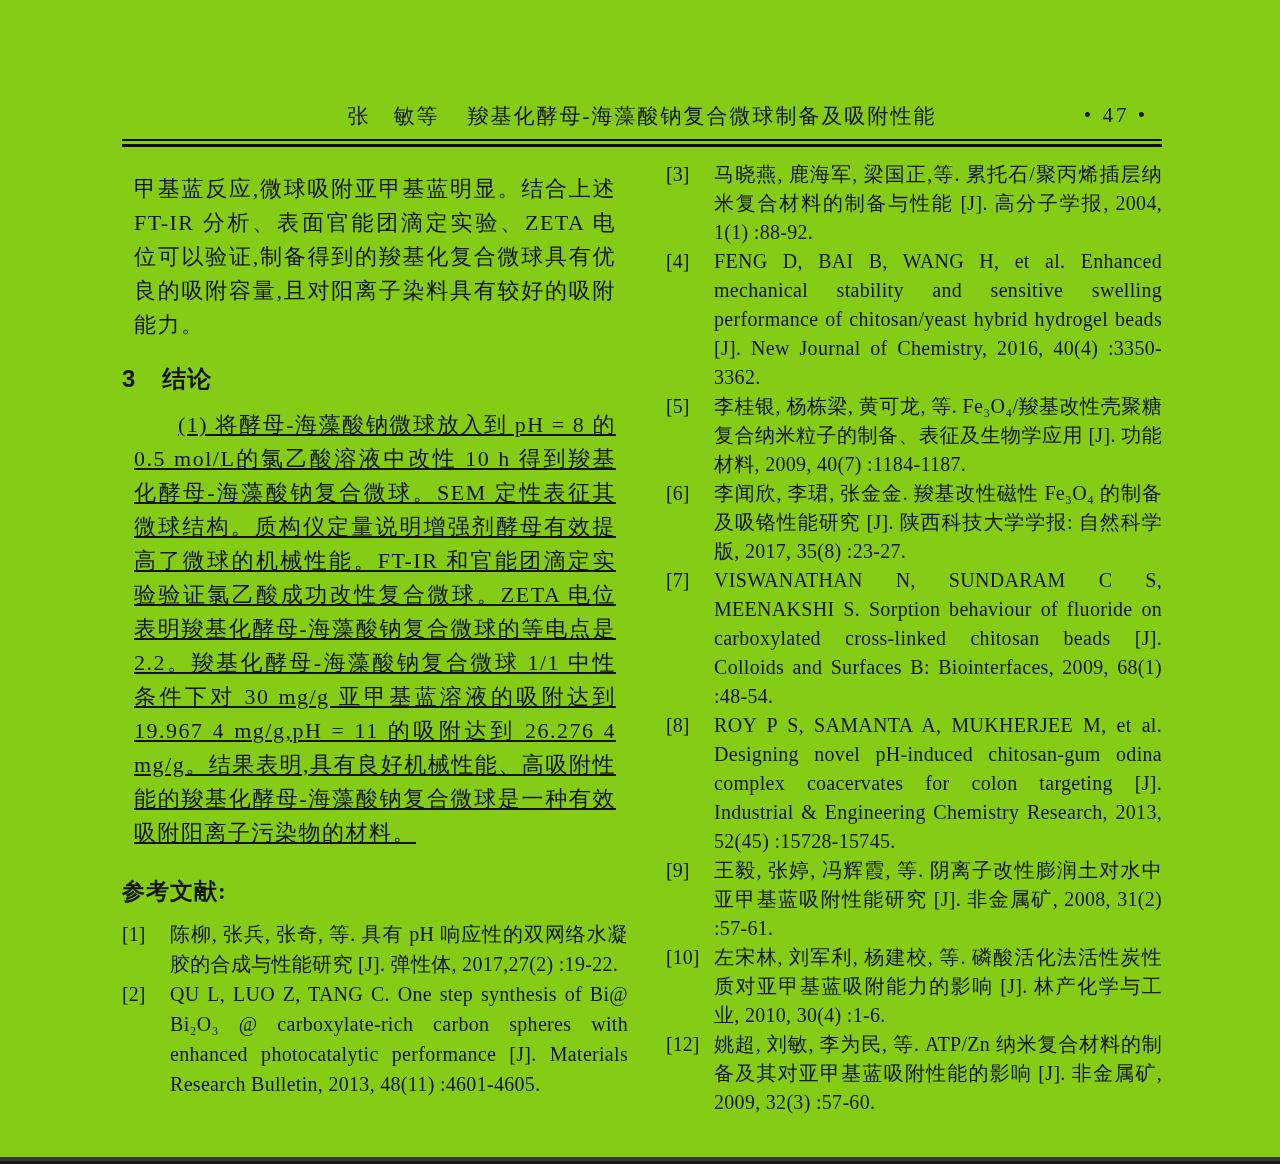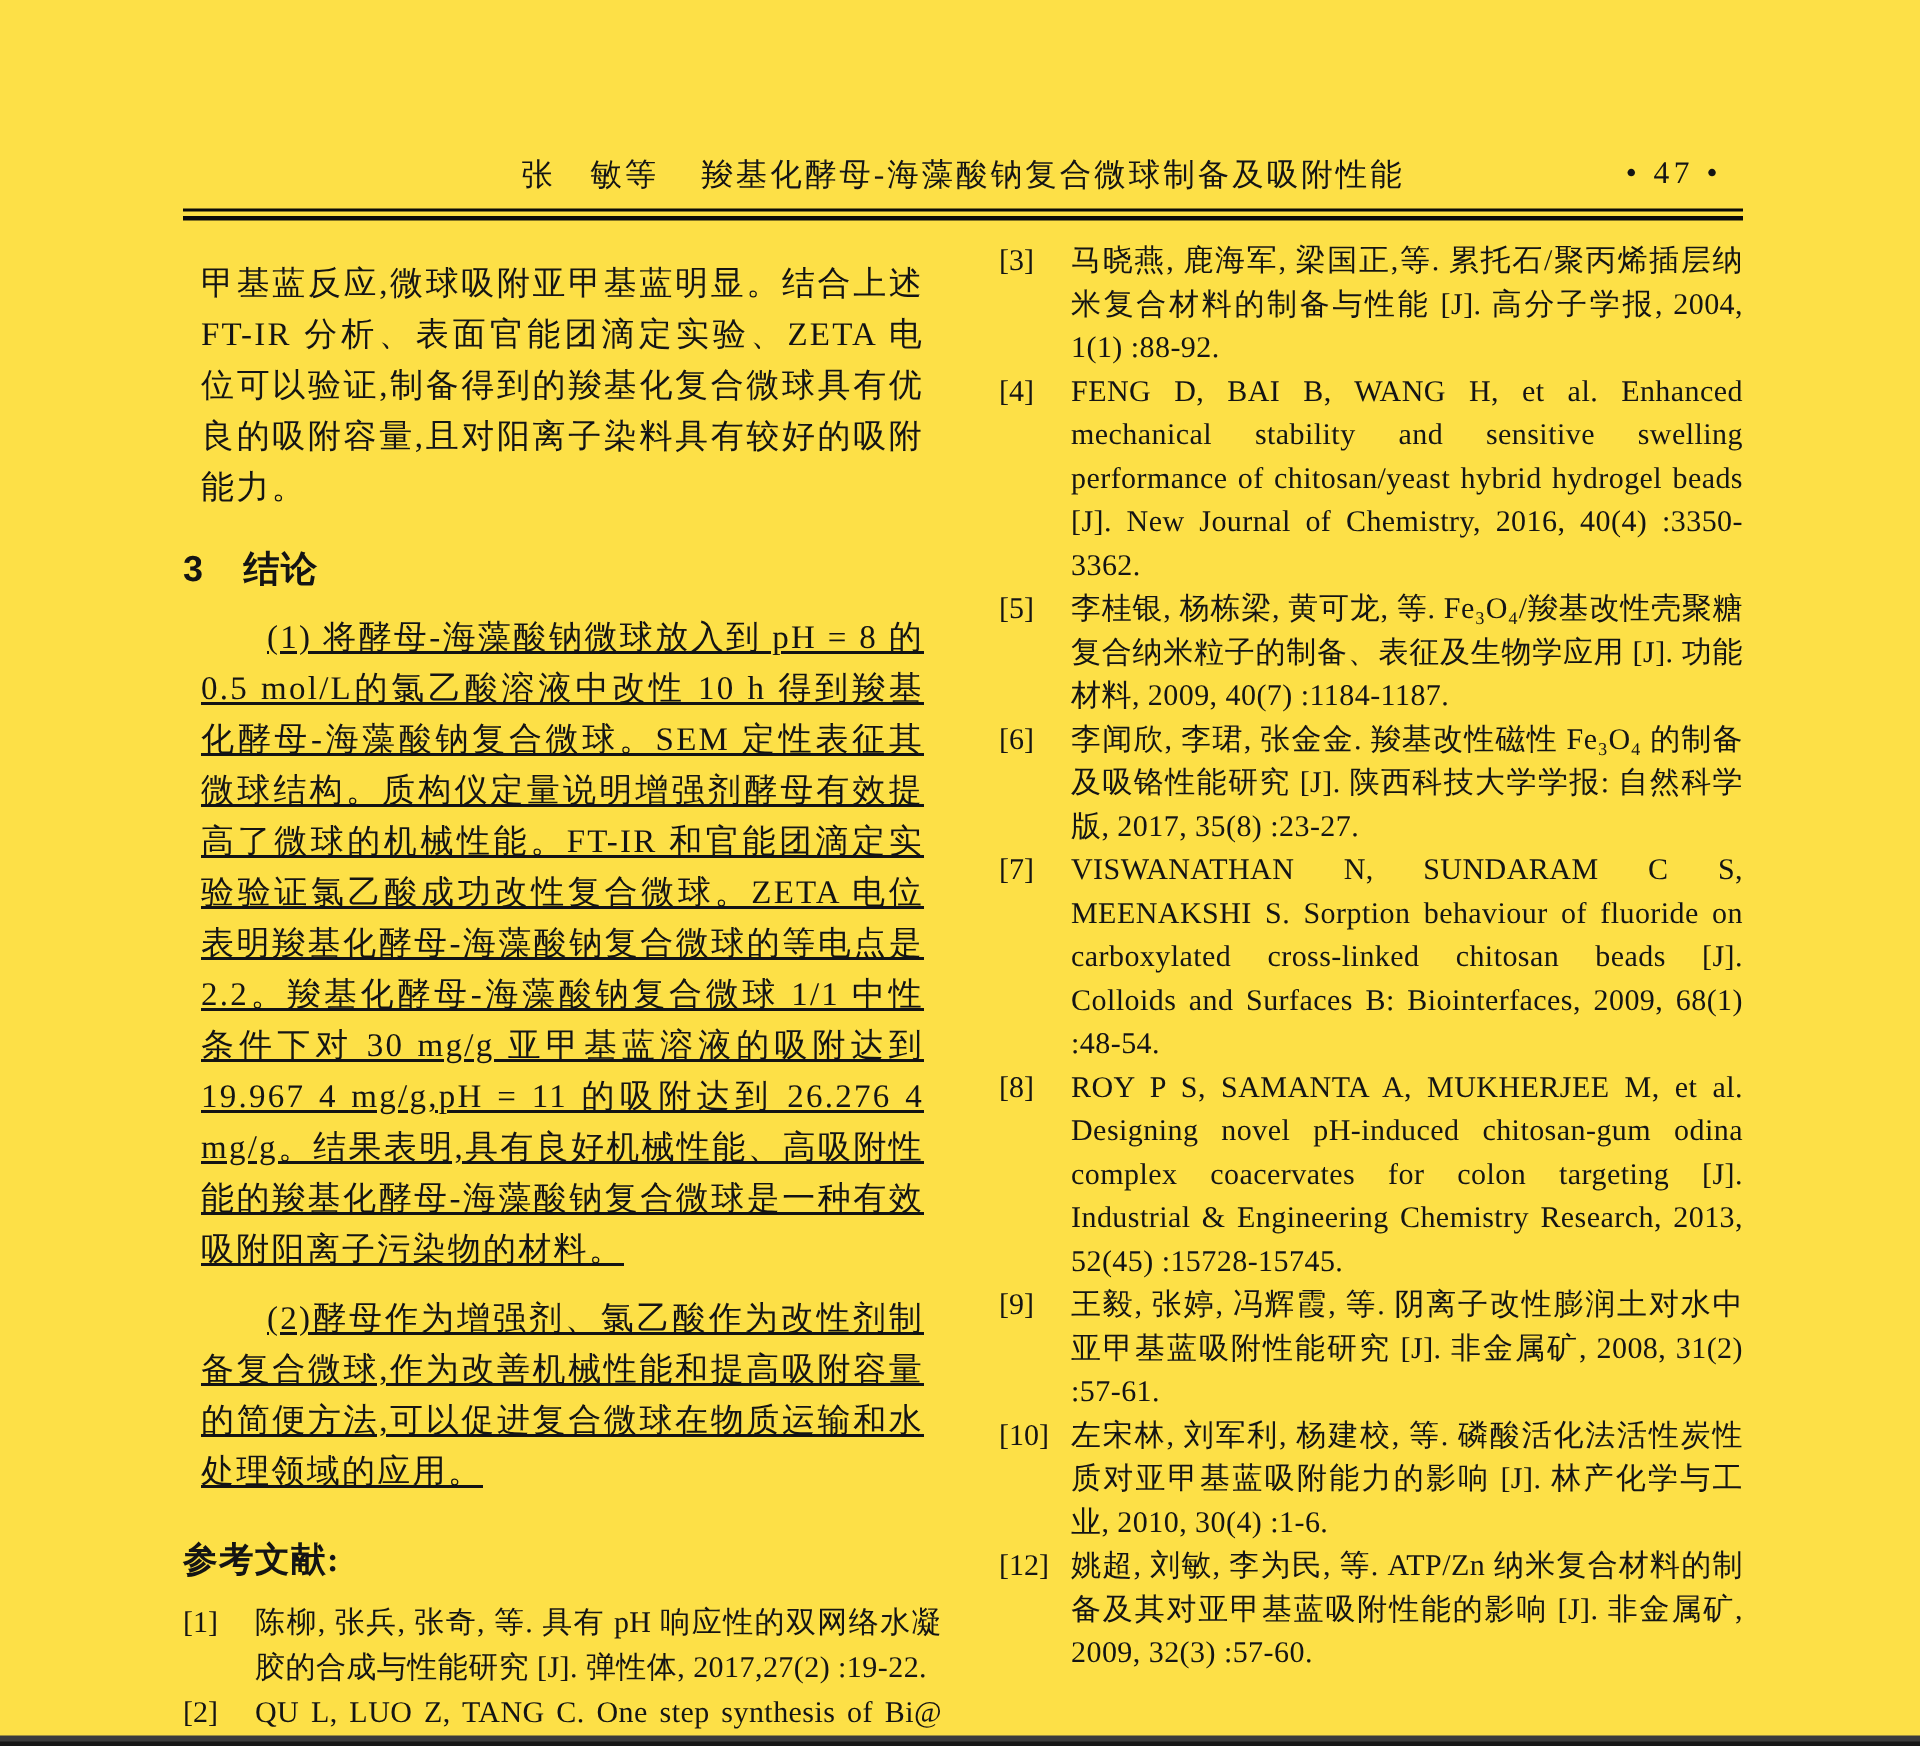--- a/index.html
+++ b/index.html
@@ -1,20 +1,20 @@
 <!DOCTYPE html>
 <html><head>
 <meta charset="utf-8">
 <style>
   html, body { margin: 0; padding: 0; background: #e8e8e8; }
   .page {
     position: relative;
     width: 1280px;
     height: 1164px;
-    background: #fde047;
+    background: #84cc16;
     font-family: "Liberation Serif", "DejaVu Serif", serif;
     color: #141414;
     overflow: hidden;
     margin: 0 auto;
   }
   
   .running-head {
     position: absolute;
     left: 122px;
     top: 102px;
@@ -130,21 +130,20 @@
 
     <div class="col-left">
       <p class="body-par">甲基蓝反应,微球吸附亚甲基蓝明显。结合上述 FT-IR 分析、表面官能团滴定实验、ZETA 电位可以验证,制备得到的羧基化复合微球具有优良的吸附容量,且对阳离子染料具有较好的吸附能力。</p>
 
       <div class="section-heading">
         <span class="sec-num">3</span>
         <span class="sec-title">结论</span>
       </div>
 
       <p class="body-par indented">(1) 将酵母-海藻酸钠微球放入到 pH = 8 的 0.5 mol/L的氯乙酸溶液中改性 10 h 得到羧基化酵母-海藻酸钠复合微球。SEM 定性表征其微球结构。质构仪定量说明增强剂酵母有效提高了微球的机械性能。FT-IR 和官能团滴定实验验证氯乙酸成功改性复合微球。ZETA 电位表明羧基化酵母-海藻酸钠复合微球的等电点是 2.2。羧基化酵母-海藻酸钠复合微球 1/1 中性条件下对 30 mg/g 亚甲基蓝溶液的吸附达到 19.967 4 mg/g,pH = 11 的吸附达到 26.276 4 mg/g。结果表明,具有良好机械性能、高吸附性能的羧基化酵母-海藻酸钠复合微球是一种有效吸附阳离子污染物的材料。</p>
-      <p class="body-par indented">(2)酵母作为增强剂、氯乙酸作为改性剂制备复合微球,作为改善机械性能和提高吸附容量的简便方法,可以促进复合微球在物质运输和水处理领域的应用。</p>
 
       <div class="refs-heading">参考文献:</div>
 
       <div class="ref-item">
         <span class="ref-num">[1]</span>
         <span class="ref-text">陈柳, 张兵, 张奇, 等. 具有 pH 响应性的双网络水凝胶的合成与性能研究 [J]. 弹性体, 2017,27(2) :19-22.</span>
       </div>
       <div class="ref-item">
         <span class="ref-num">[2]</span>
         <span class="ref-text">QU L, LUO Z, TANG C. One step synthesis of Bi@ Bi₂O₃ @ carboxylate-rich carbon spheres with enhanced photocatalytic performance [J]. Materials Research Bulletin, 2013, 48(11) :4601-4605.</span>

